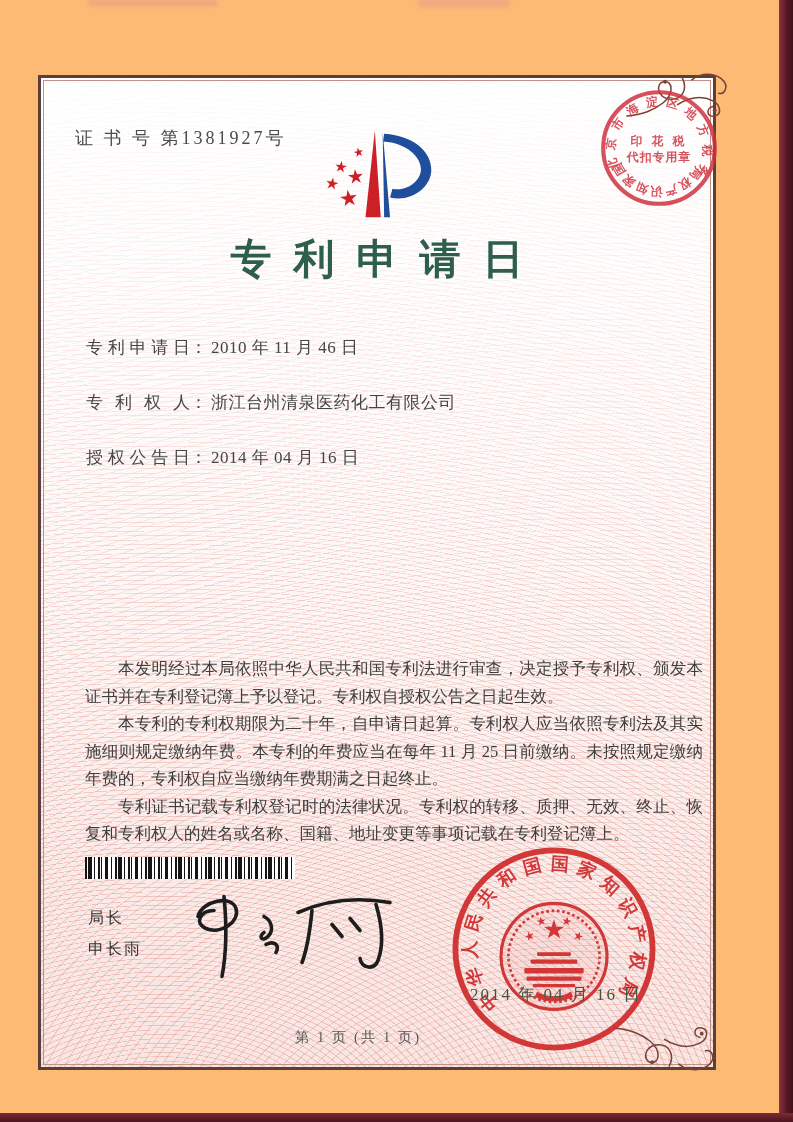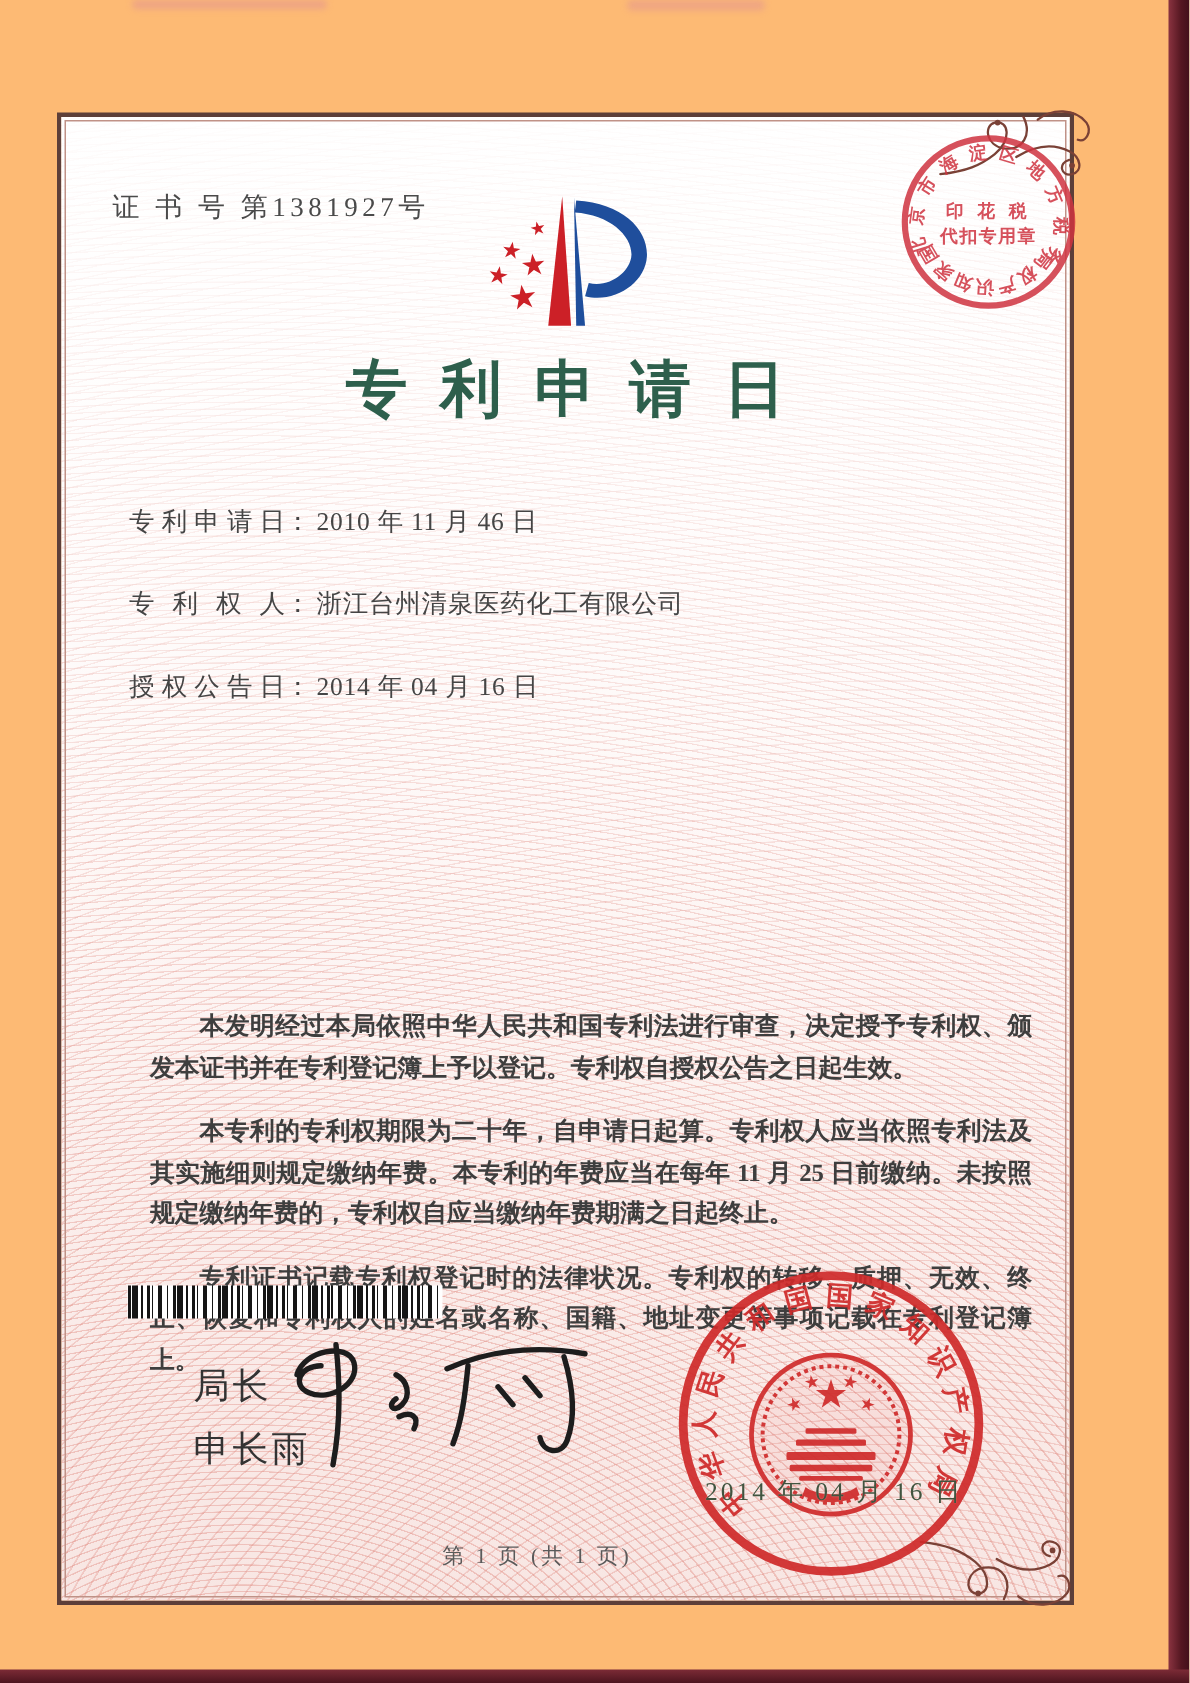--- a/index.html
+++ b/index.html
@@ -35,31 +35,31 @@
     font-size:41px;font-weight:bold;color:#2e5f4c;letter-spacing:22px;text-indent:22px;}
 
   .fields{position:absolute;left:86px;top:336px;width:600px;font-size:17px;color:#454545;}
   .frow{height:55px;white-space:nowrap;}
   .flabel{display:inline-block;width:104px;text-align:justify;text-align-last:justify;}
   .fcolon{display:inline-block;margin-right:4px;}
   .fvalue{letter-spacing:0.5px;}
 
   .paras{position:absolute;left:85px;top:655px;width:618px;font-size:16.5px;
     line-height:27.5px;color:#3e3e3e;text-align:justify;}
-  .paras p{margin:15px;text-indent:2em;font-weight:bold;}
+  .paras p{margin:0;text-indent:2em;}
 
   .barcode{position:absolute;left:85px;top:857px;width:210px;height:22px;
     background:repeating-linear-gradient(90deg,
       #151515 0 2px,#fff 2px 3px,#151515 3px 7px,#fff 7px 9px,
       #151515 9px 10px,#fff 10px 13px,#151515 13px 15px,#fff 15px 16px,
       #151515 16px 17px,#fff 17px 20px,#151515 20px 23px,#fff 23px 26px,
       #151515 26px 27px,#fff 27px 30px);}
 
-  .director{position:absolute;left:88px;top:908px;font-size:24px;color:#333;
-    font-family:"Liberation Sans","DejaVu Sans",sans-serif;margin-left:41px;}
+  .director{position:absolute;left:88px;top:908px;font-size:16px;color:#333;
+    font-family:"Liberation Sans","DejaVu Sans",sans-serif;}
   .director div{margin-bottom:10px;letter-spacing:2px;}
   .signature{position:absolute;left:180px;top:886px;}
 
   .big-seal{position:absolute;left:448px;top:843px;opacity:.92;}
   .seal-date{position:absolute;left:470px;top:983px;font-size:17px;color:#41543f;
     letter-spacing:2px;z-index:5;text-shadow:0 0 1px rgba(255,255,255,.4);}
 
   .tax-stamp{position:absolute;left:597px;top:86px;opacity:.85;}
 
   .footer{position:absolute;left:38px;top:1028px;width:640px;text-align:center;

